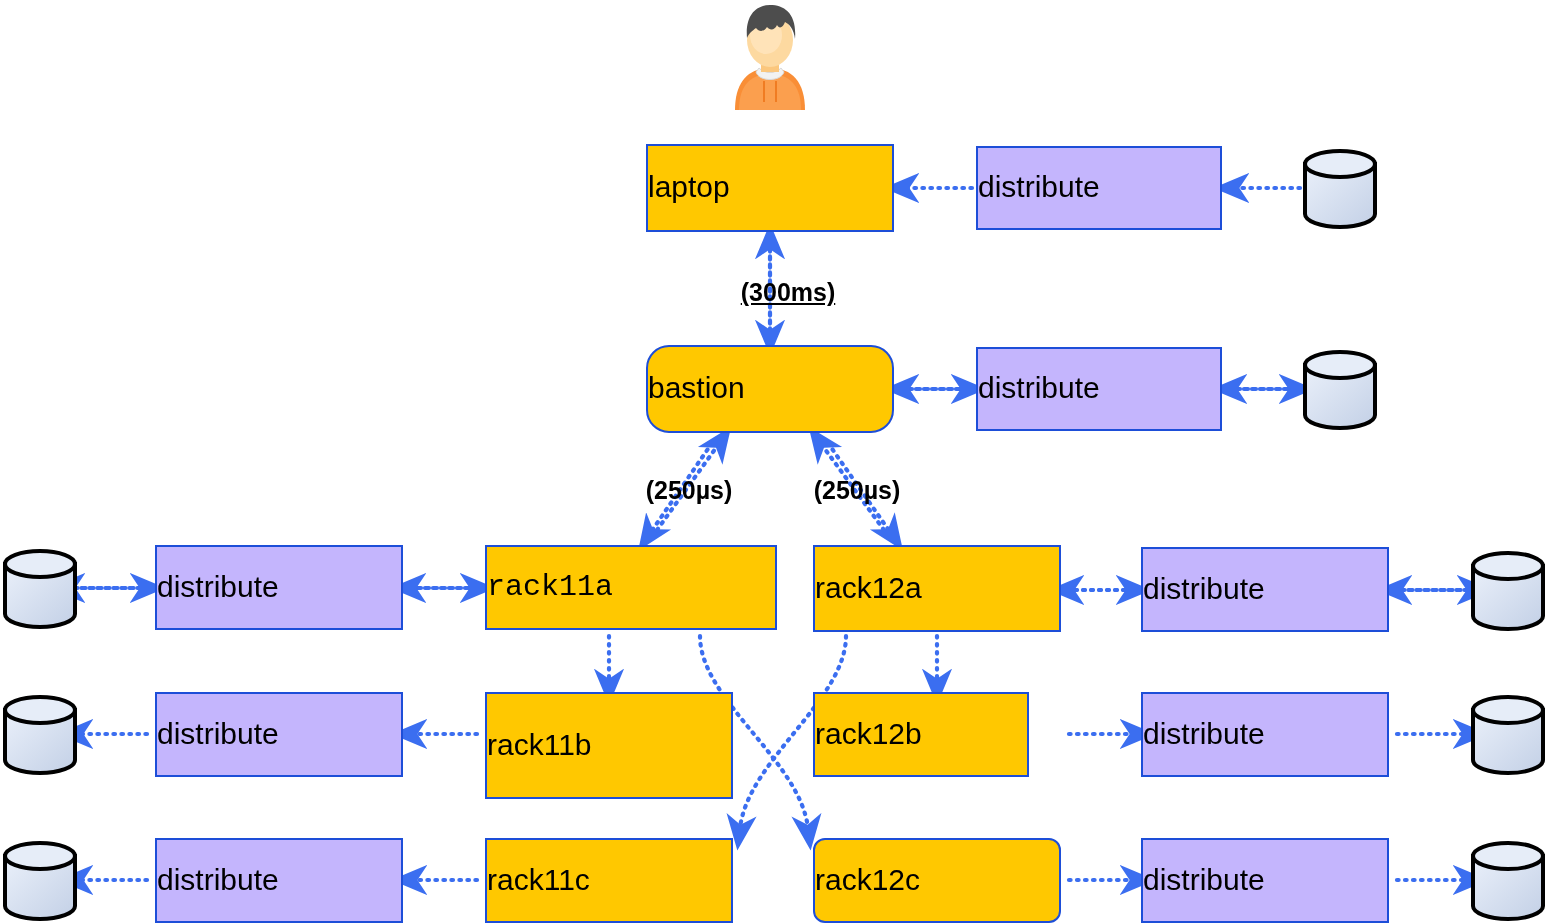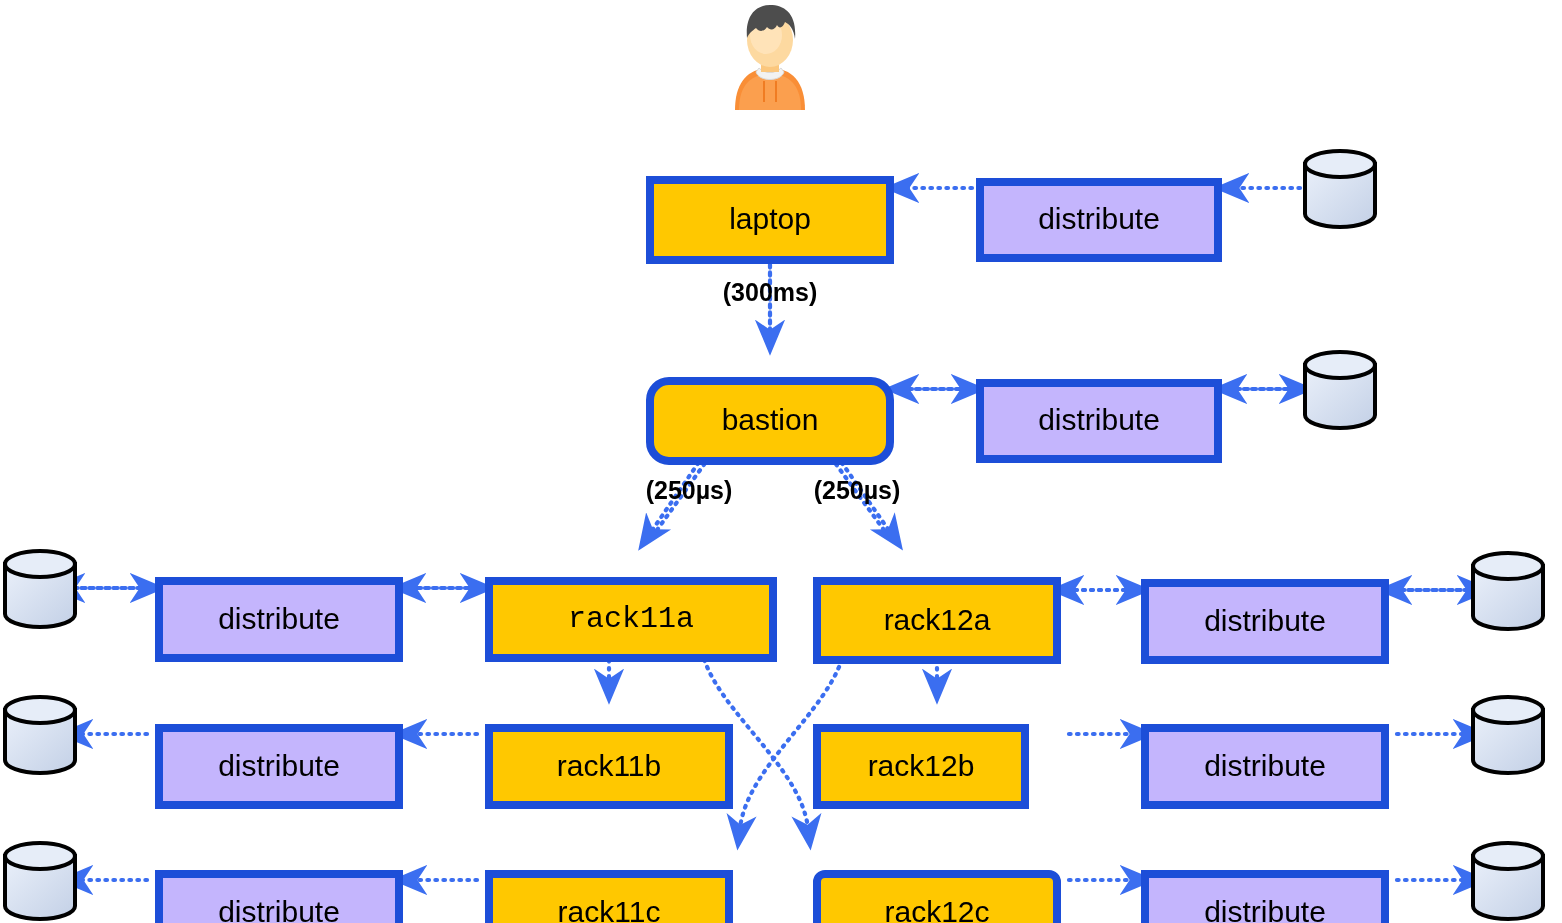--- a/index.html
+++ b/index.html
@@ -22,30 +22,29 @@
     position: absolute;
     left: 0;
     top: 0;
     width: 1562px;
     height: 923px;
     pointer-events: none;
   }
   .node {
     position: absolute;
     box-sizing: border-box;
-    border: 8px solid #1d4ed8;
+    border: 2px solid #1d4ed8;
     display: flex;
     align-items: center;
-    justify-content: center;
+    justify-content: flex-start;
     font-size: 30px;
     color: #000000;
     font-family: "Liberation Sans", sans-serif;
     line-height: 1;
     letter-spacing: 0px;
-    margin-top: 32px;
   }
   .node.host {
     background: #ffc800;
   }
   .node.svc {
     background: #c4b5fd;
   }
   .node span {
     display: block;
     transform: translateY(-1px);
@@ -227,21 +226,21 @@
   <div class="node host" style="left:813px; top:545px; width:248px; height:87px;">
     <span>rack12a</span>
   </div>
   <div class="node svc" style="left:1141px; top:547px; width:248px; height:85px;">
     <span>distribute</span>
   </div>
 
   <div class="node svc" style="left:155px; top:692px; width:248px; height:85px;">
     <span>distribute</span>
   </div>
-  <div class="node host" style="left:485px; top:692px; width:248px; height:85px;">
+  <div class="node host" style="left:485px; top:692px; width:248px; height:107px;">
     <span>rack11b</span>
   </div>
   <div class="node host" style="left:813px; top:692px; width:216px; height:85px;">
     <span>rack12b</span>
   </div>
   <div class="node svc" style="left:1141px; top:692px; width:248px; height:85px;">
     <span>distribute</span>
   </div>
 
   <div class="node svc" style="left:155px; top:838px; width:248px; height:85px;">
@@ -250,21 +249,21 @@
   <div class="node host" style="left:485px; top:838px; width:248px; height:85px;">
     <span>rack11c</span>
   </div>
   <div class="node host" style="left:813px; top:838px; width:248px; height:85px;border-radius:12px;">
     <span>rack12c</span>
   </div>
   <div class="node svc" style="left:1141px; top:838px; width:248px; height:85px;">
     <span>distribute</span>
   </div>
 
-  <div class="edge-label" style="left:670px; top:278px; width:200px;">
+  <div class="edge-label" style="left:688px; top:278px; width:200px;text-decoration:underline;">
     <span>(300ms)</span>
   </div>
   <div class="edge-label" style="left:589px; top:476px; width:200px;">
     <span>(250µs)</span>
   </div>
   <div class="edge-label" style="left:757px; top:476px; width:200px;">
     <span>(250µs)</span>
   </div>
 
 </div>

